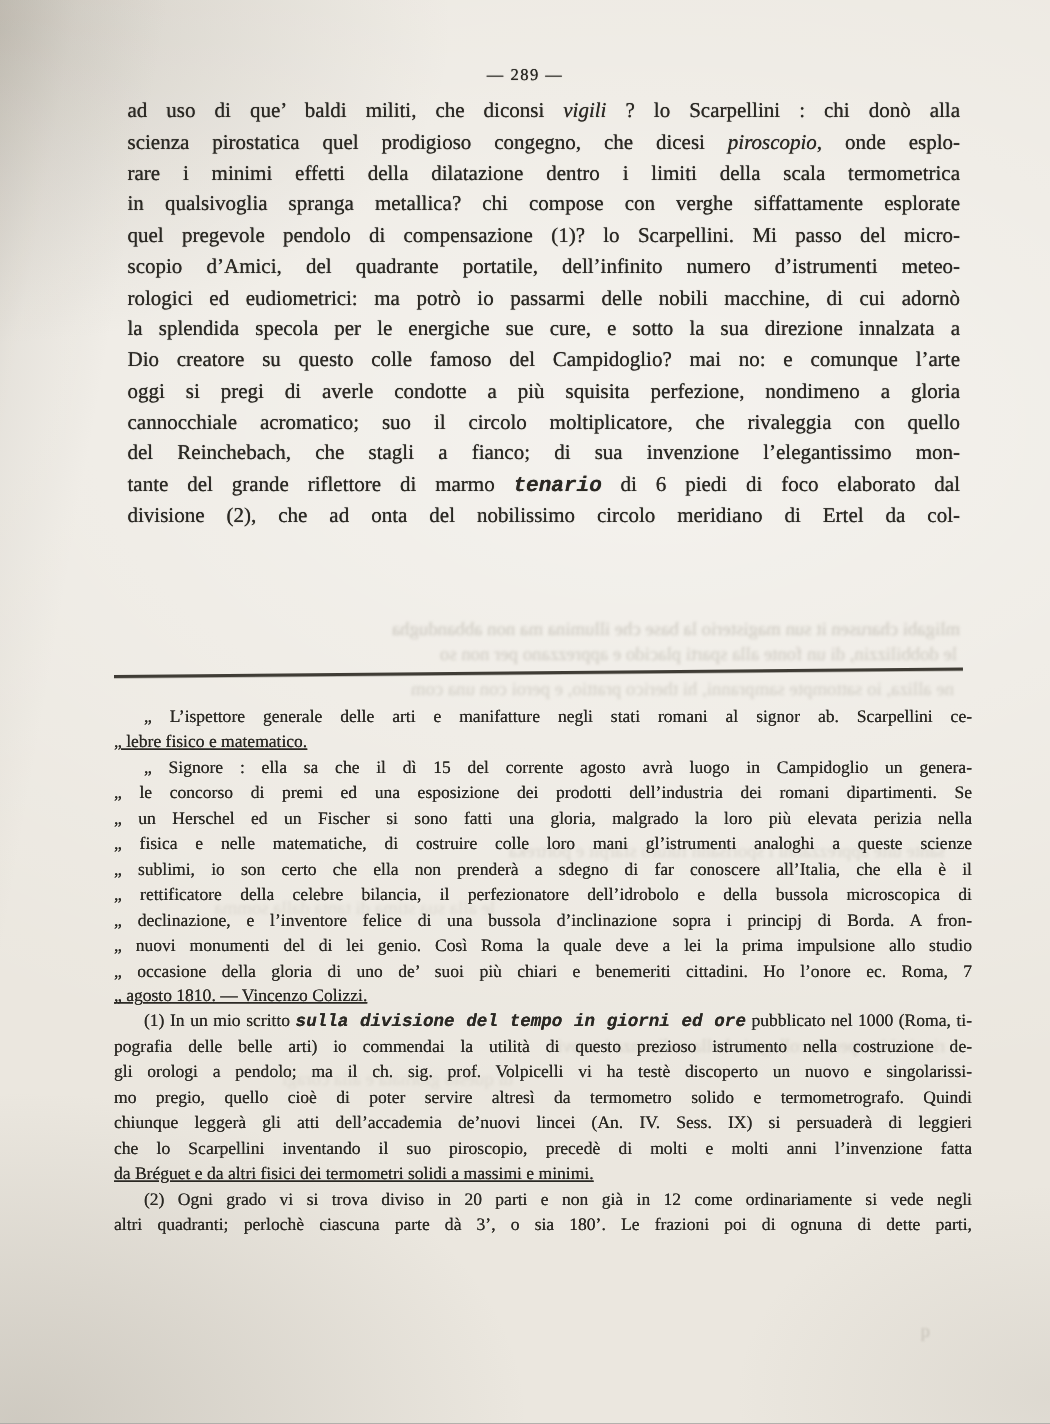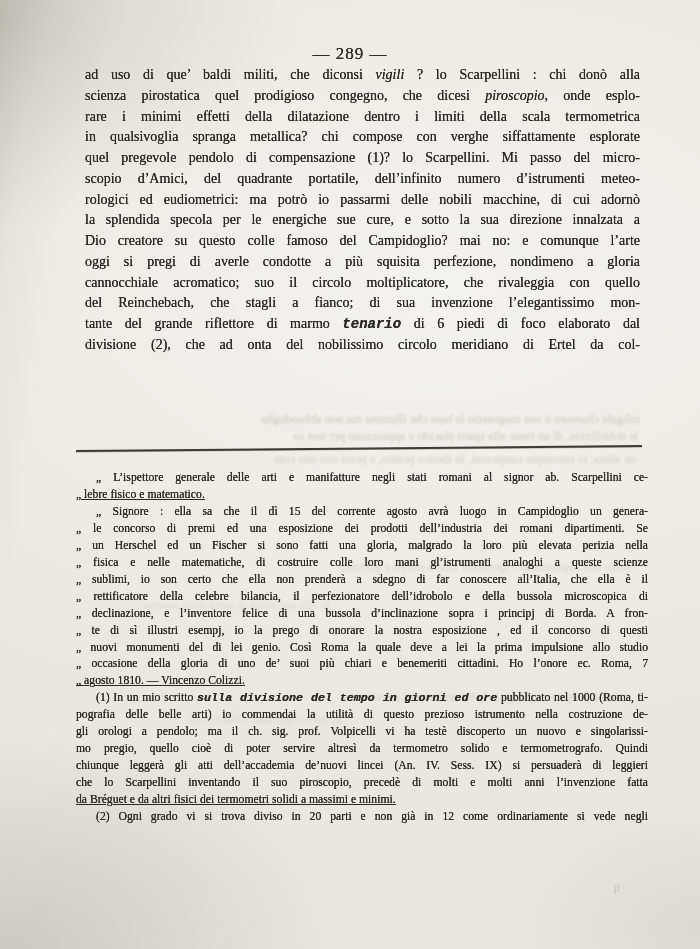--- a/index.html
+++ b/index.html
@@ -22,21 +22,21 @@
       radial-gradient(520px 340px at 2% 100%, rgba(140,134,122,.30), rgba(140,134,122,0) 65%),
       radial-gradient(300px 200px at 100% 98%, rgba(150,144,132,.16), rgba(150,144,132,0) 70%);
     font-family: "Liberation Serif", "DejaVu Serif", serif;
     color: var(--ink);
   }
   .pagenum {
     position: absolute;
     top: 44px; left: 0;
     width: 700px;
     text-align: center;
-    font-size: 17px;
+    font-size: 11px;
     letter-spacing: 1px;
     color: var(--ink);
     text-shadow: 0 0 .5px currentColor;
   }
   .body-text {
     position: absolute;
     left: 85px; top: 65px;
     width: 555px;
     font-size: 14px;
     line-height: 20.75px;
@@ -124,27 +124,27 @@
   <div class="footnotes">
       <div class="tline ind"><span>„ L’ispettore generale delle arti e manifatture negli stati romani al signor ab. Scarpellini ce-</span></div>
       <div class="tline last"><span>„ lebre fisico e matematico.</span></div>
       <div class="tline ind"><span>„ Signore : ella sa che il dì 15 del corrente agosto avrà luogo in Campidoglio un genera-</span></div>
       <div class="tline"><span>„ le concorso di premi ed una esposizione dei prodotti dell’industria dei romani dipartimenti. Se</span></div>
       <div class="tline"><span>„ un Herschel ed un Fischer si sono fatti una gloria, malgrado la loro più elevata perizia nella</span></div>
       <div class="tline"><span>„ fisica e nelle matematiche, di costruire colle loro mani gl’istrumenti analoghi a queste scienze</span></div>
       <div class="tline"><span>„ sublimi, io son certo che ella non prenderà a sdegno di far conoscere all’Italia, che ella è il</span></div>
       <div class="tline"><span>„ rettificatore della celebre bilancia, il perfezionatore dell’idrobolo e della bussola microscopica di</span></div>
       <div class="tline"><span>„ declinazione, e l’inventore felice di una bussola d’inclinazione sopra i principj di Borda. A fron-</span></div>
-      <div class="tline"><span>„ te di sì illustri esempj, io la prego di onorare la nostra esposizione , ed il concorso di questi</span></div>
       <div class="tline"><span>„ nuovi monumenti del di lei genio. Così Roma la quale deve a lei la prima impulsione allo studio</span></div>
       <div class="tline"><span>„ occasione della gloria di uno de’ suoi più chiari e benemeriti cittadini. Ho l’onore ec. Roma, 7</span></div>
       <div class="tline last"><span>„ agosto 1810. — Vincenzo Colizzi.</span></div>
       <div class="tline ind"><span>(1) In un mio scritto </span><span class="it b">sulla divisione del tempo in giorni ed ore</span><span> pubblicato nel 1000 (Roma, ti-</span></div>
       <div class="tline"><span>pografia delle belle arti) io commendai la utilità di questo prezioso istrumento nella costruzione de-</span></div>
       <div class="tline"><span>gli orologi a pendolo; ma il ch. sig. prof. Volpicelli vi ha testè discoperto un nuovo e singolarissi-</span></div>
       <div class="tline"><span>mo pregio, quello cioè di poter servire altresì da termometro solido e termometrografo. Quindi</span></div>
       <div class="tline"><span>chiunque leggerà gli atti dell’accademia de’nuovi lincei (An. IV. Sess. IX) si persuaderà di leggieri</span></div>
       <div class="tline"><span>che lo Scarpellini inventando il suo piroscopio, precedè di molti e molti anni l’invenzione fatta</span></div>
       <div class="tline last"><span>da Bréguet e da altri fisici dei termometri solidi a massimi e minimi.</span></div>
       <div class="tline ind"><span>(2) Ogni grado vi si trova diviso in 20 parti e non già in 12 come ordinariamente si vede negli</span></div>
+      <div class="tline"><span>altri quadranti; perlochè ciascuna parte dà 3’, o sia 180’. Le frazioni poi di ognuna di dette parti,</span></div>
     </div>
 
 </div>
 
 </body></html>

